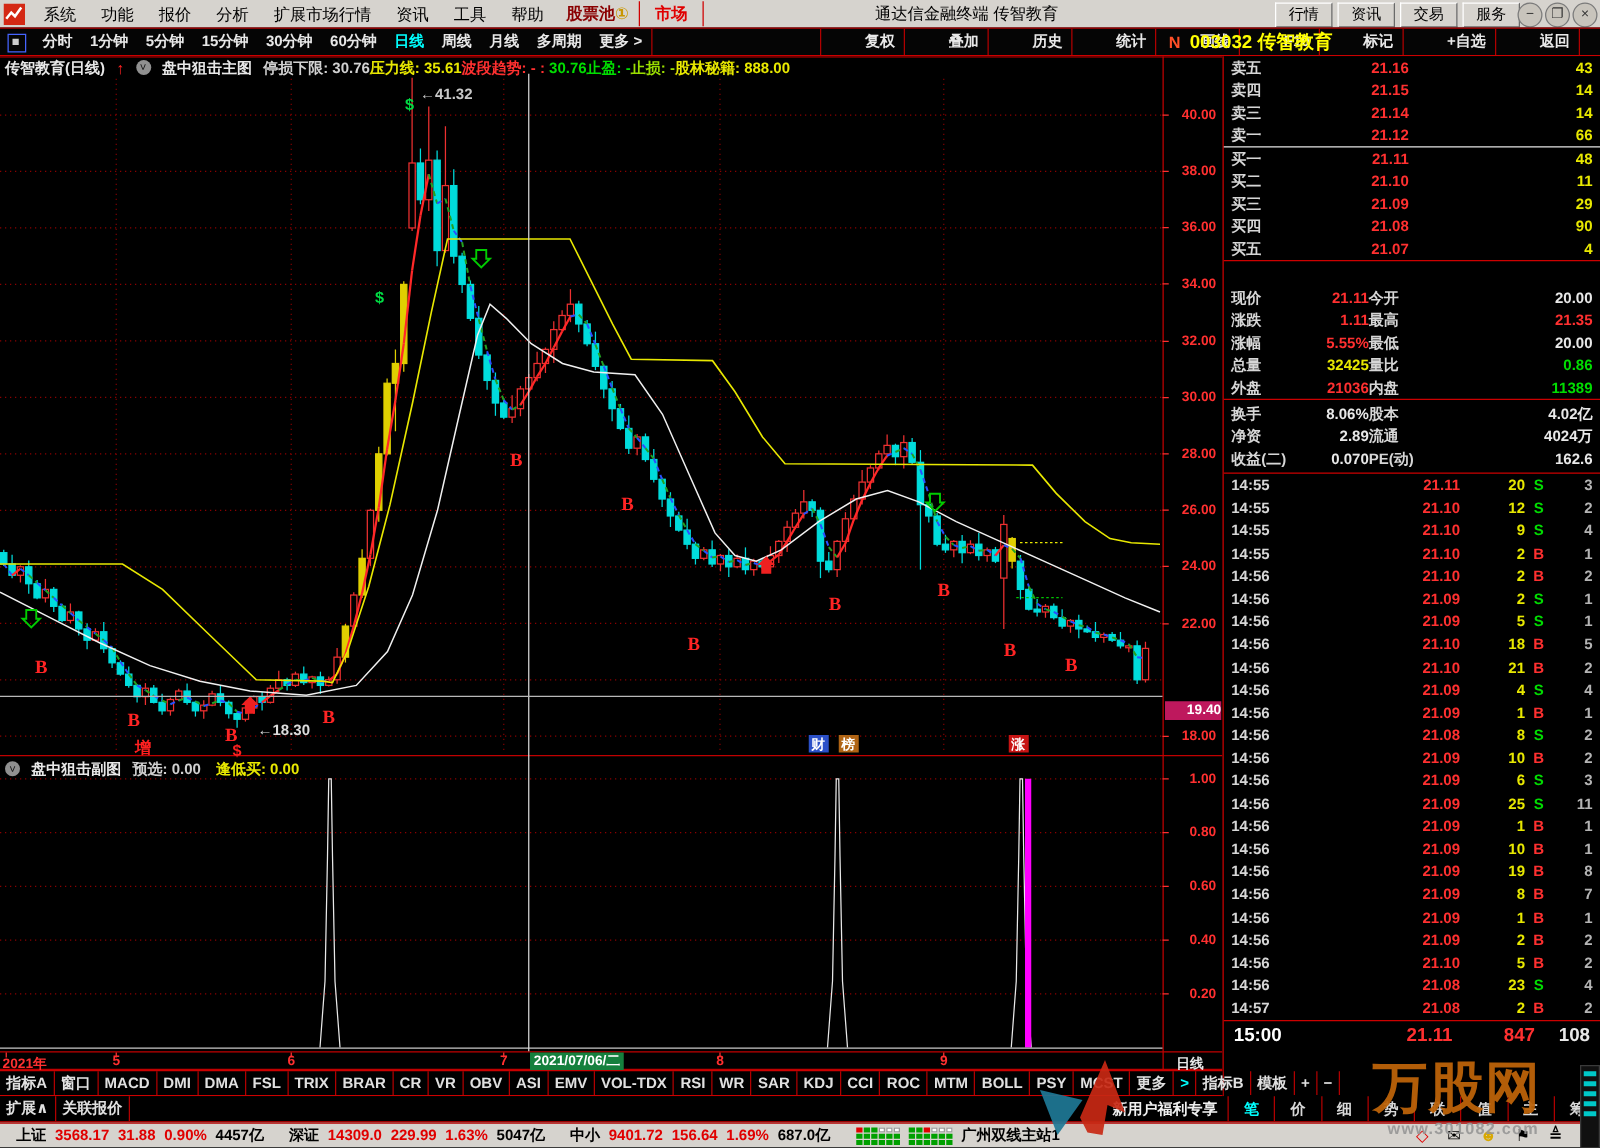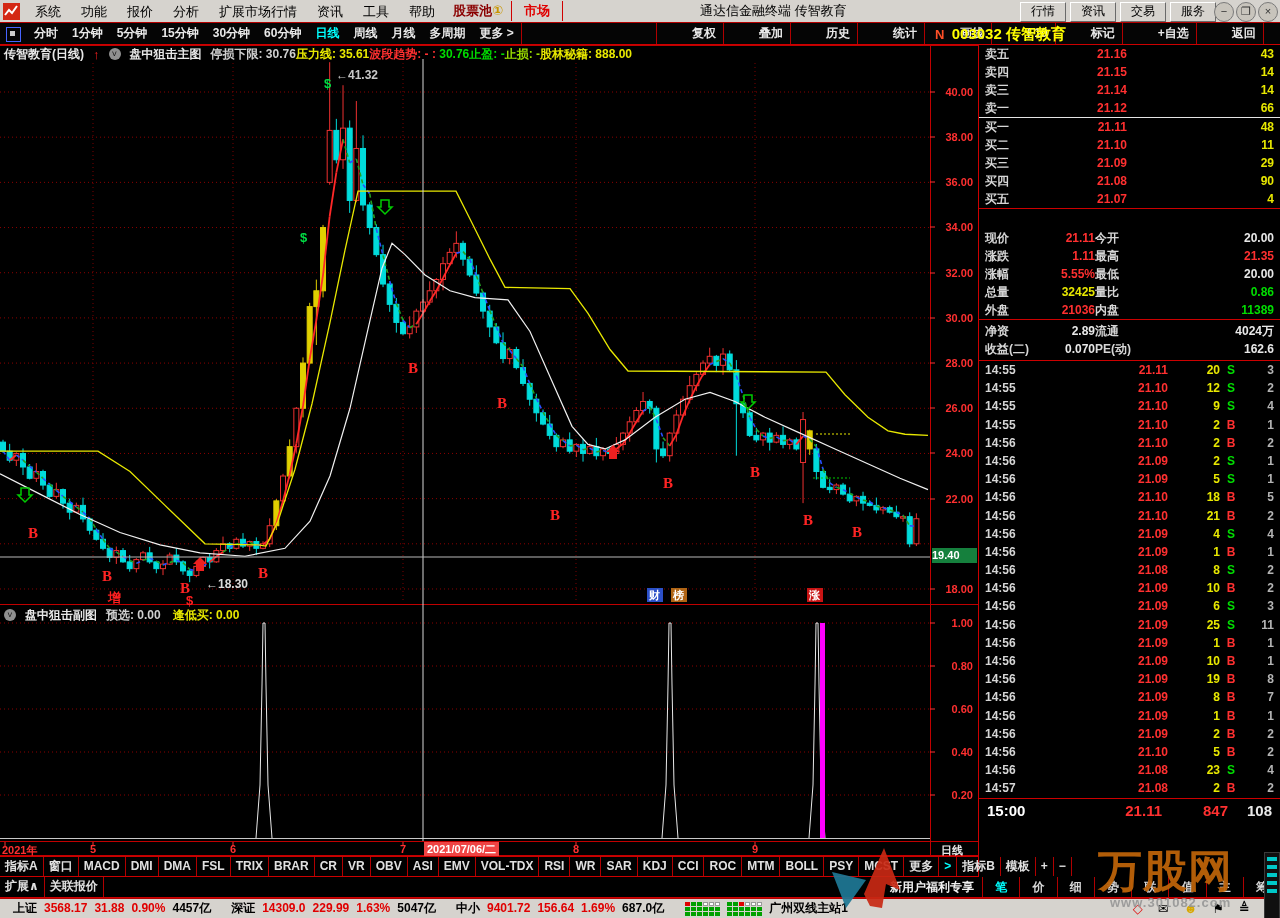--- a/index.html
+++ b/index.html
@@ -39,25 +39,25 @@
   .chartwrap{position:absolute;top:45px;left:0;width:978px;height:811px;background:#000;}
   .chartwrap svg{position:absolute;left:0;top:0;}
   .hdr{position:absolute;left:4px;display:flex;gap:9px;font-size:12px;font-weight:700;white-space:nowrap;align-items:center;height:14px;}
   .mainhdr{top:2px;}
   .subhdr{top:563px;}
   .circ{display:inline-block;width:12px;height:12px;border-radius:50%;background:#909090;color:#111;
         font-size:9px;line-height:12px;text-align:center;font-weight:400;}
   .uparr{color:#ff2020;font-size:13px;}
   .paxis{position:absolute;left:930px;top:0;width:48px;height:811px;font-size:11px;font-weight:700;color:#ff3030;}
   .paxis .lbl{position:absolute;right:5px;transform:translateY(-50%);}
-  .crossbox{position:absolute;left:2px;right:1px;height:15px;background:#15803d;color:#fff;text-align:left;
-            line-height:15px;font-size:11px;font-weight:700;}
+  .crossbox{position:absolute;left:2px;right:1px;height:15px;background:#be185d;color:#fff;text-align:right;
+            line-height:15px;font-size:11px;font-weight:700;margin-top:13px;}
   .xaxis{position:absolute;left:0;top:797px;width:978px;height:14px;font-size:11px;font-weight:700;color:#ff3030;}
   .xaxis .xl{position:absolute;top:1px;}
-  .datebox{position:absolute;top:0;height:14px;background:#ef4444;color:#fff;padding:0 3px;line-height:14px;}
+  .datebox{position:absolute;top:0;height:14px;background:#15803d;color:#fff;padding:0 3px;line-height:14px;}
   .periodlbl{position:absolute;top:1px;color:#e8e8e8;}
   
   .rpanel{position:absolute;left:978px;top:45px;width:302px;height:832px;background:#000;
           border-left:1px solid #cc0000;box-sizing:border-box;font-size:12px;font-weight:700;color:#d6d6d6;}
   .wbrow{height:19px;line-height:19px;border-bottom:1px solid #cc0000;display:grid;
          grid-template-columns:42px 104px 42px 1fr;padding:0 6px;}
   .green{color:#00dd00!important;} .red{color:#ff3030!important;} .yellow{color:#e8e800!important;}
   .white{color:#e8e8e8!important;} .num{text-align:right;}
   .qrow{height:18px;line-height:18px;display:grid;grid-template-columns:42px 100px 1fr;padding:0 6px;}
   .qrow .price{text-align:right;color:#ff3030;} .qrow .vol{text-align:right;color:#e8e800;}
@@ -816,20 +816,26 @@
         </div>
         <div class="irow">
           <span>外盘</span>
           <span class="v red">21036</span>
           <span>内盘</span>
           <span class="v green">11389</span>
         </div>
       </div>
     <div class="infoB" id="infoB">
         <div class="irow">
+          <span>换手</span>
+          <span class="v white">8.06%</span>
+          <span>股本</span>
+          <span class="v white">4.02亿</span>
+        </div>
+        <div class="irow">
           <span>净资</span>
           <span class="v white">2.89</span>
           <span>流通</span>
           <span class="v white">4024万</span>
         </div>
         <div class="irow">
           <span>收益(二)</span>
           <span class="v white">0.070</span>
           <span>PE(动)</span>
           <span class="v white">162.6</span>

